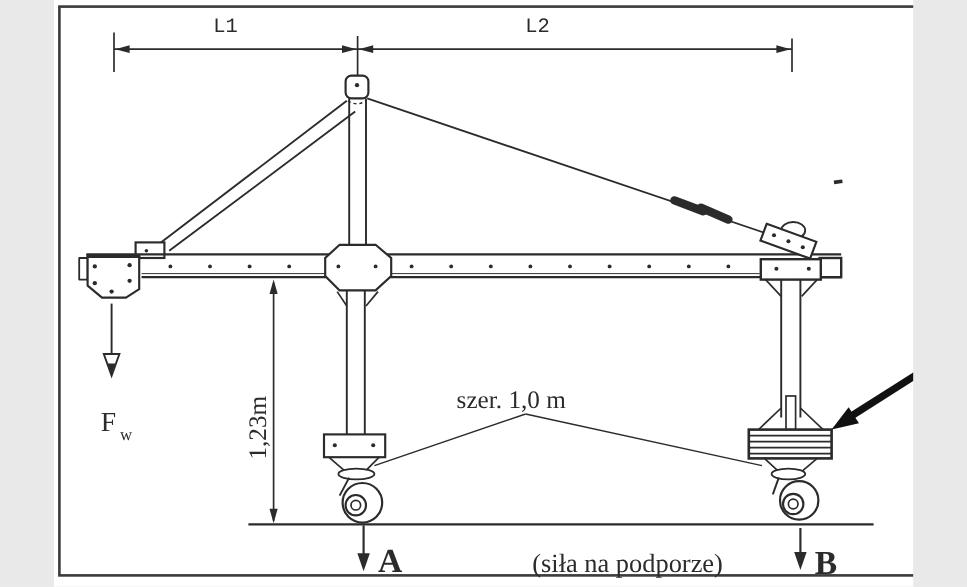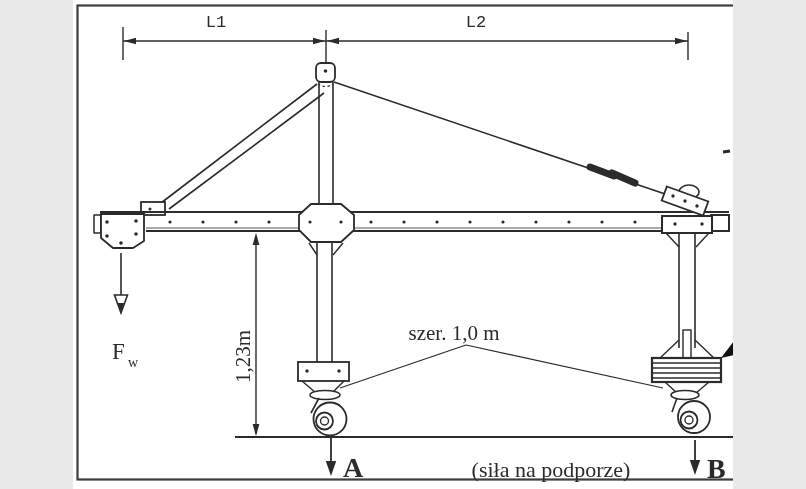--- a/index.html
+++ b/index.html
@@ -1,17 +1,17 @@
 <!DOCTYPE html>
 <html style="--ink: #2b2b2b; --paper: #ffffff; --arrow: #111111; --border: #3d3d3d;"><head>
 <meta charset="utf-8">
 <style>
   html,body{margin:0;padding:0;background:#e9e9e9;}
   .page{
-    position:relative;width:660px;height:489px;margin:0 auto;
+    position:relative;width:716px;height:489px;margin:0 auto;
     background:var(--paper,#ffffff);
     font-family:"Liberation Serif", serif;
     overflow:hidden;
   }
   svg{display:block;color:var(--ink,#2b2b2b);}
   text{fill:currentColor;}
   .serif{font-family:"Liberation Serif", serif;}
   .mono{font-family:"Liberation Mono", monospace;}
   .bold{font-weight:bold;}
 </style>

